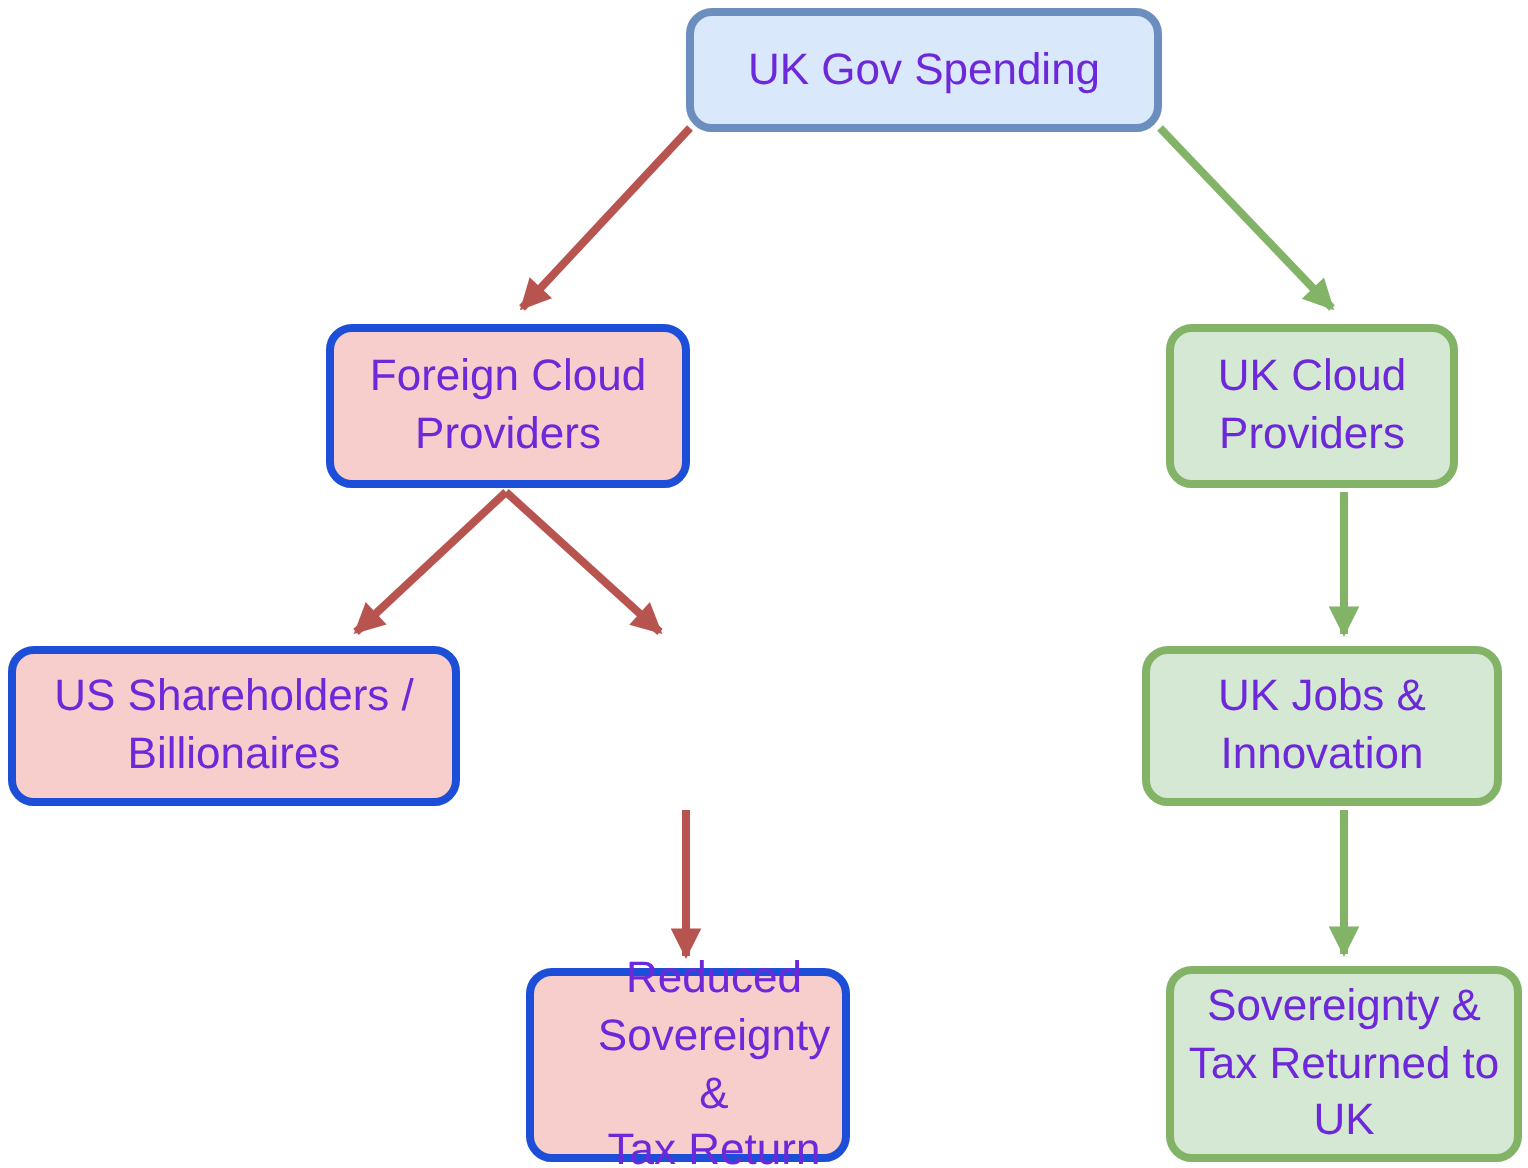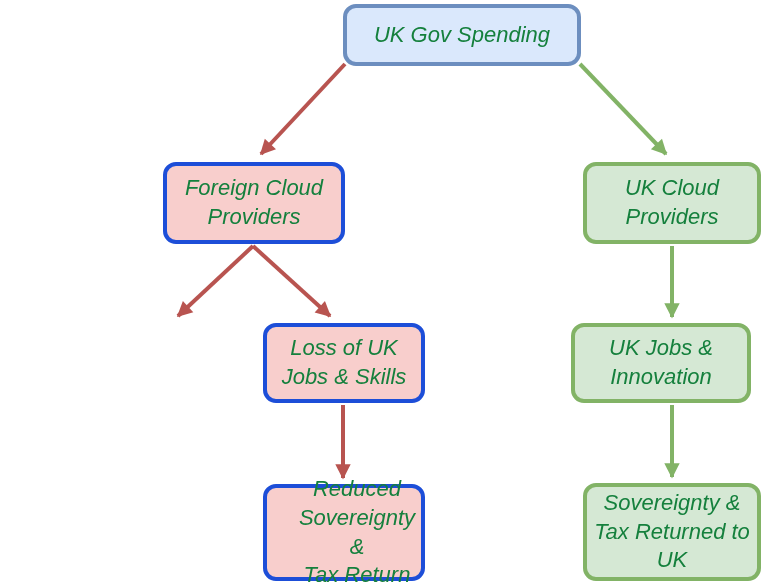--- a/index.html
+++ b/index.html
@@ -27,35 +27,34 @@
   .node {
     position: absolute;
     box-sizing: border-box;
     border-radius: 13px;
     display: flex;
     align-items: center;
     justify-content: center;
     text-align: center;
     font-size: 22px;
     line-height: 1.3;
-    color: #15803d;
+    color: #6d28d9;
     white-space: pre-line;
     padding: 2px 4px;
-    font-style: italic;
   }
   .node-blue  { background: #dae8fc; border: 4px solid #6c8ebf; }
   .node-red   { background: #f8cecc; border: 4px solid #1d4ed8; }
   .node-green { background: #d5e8d4; border: 4px solid #82b366; }
 
   .n-gov        { left: 343px; top: 4px;   width: 238px; height: 62px; }
   .n-foreign    { left: 163px; top: 162px; width: 182px; height: 82px; }
   .n-sharehold  { left: 4px;   top: 323px; width: 226px; height: 80px; }
   .n-lossjobs   { left: 263px; top: 323px; width: 162px; height: 80px; }
   .n-reduced    { left: 263px; top: 484px; width: 162px; height: 97px; padding-left: 30px; }
-  .n-ukcloud    { left: 583px; top: 162px; width: 178px; height: 82px; }
+  .n-ukcloud    { left: 583px; top: 162px; width: 146px; height: 82px; }
   .n-ukjobs     { left: 571px; top: 323px; width: 180px; height: 80px; }
   .n-sovereign  { left: 583px; top: 483px; width: 178px; height: 98px; }
 </style>
 </head>
 <body>
 
 <div class="canvas">
 
   <svg class="edges-layer" width="764" height="584" viewBox="0 0 764 584" xmlns="http://www.w3.org/2000/svg">
     <defs>
@@ -73,23 +72,23 @@
     <line class="edge-red" x1="343" y1="405" x2="343" y2="478" marker-end="url(#arrow-red)"></line>
     <line class="edge-green" x1="672" y1="246" x2="672" y2="317" marker-end="url(#arrow-green)"></line>
     <line class="edge-green" x1="672" y1="405" x2="672" y2="477" marker-end="url(#arrow-green)"></line>
   </svg>
 
   <div class="node node-blue n-gov">UK Gov Spending</div>
 
   <div class="node node-red n-foreign">Foreign Cloud
 Providers</div>
 
+  <div class="node node-red n-sharehold">US Shareholders /
+Billionaires</div>
 
-  <div class="node node-red n-lossjobs">Loss of UK
-Jobs &amp; Skills</div>
 
   <div class="node node-red n-reduced">Reduced
 Sovereignty &amp;
 Tax Return</div>
 
   <div class="node node-green n-ukcloud">UK Cloud
 Providers</div>
 
   <div class="node node-green n-ukjobs">UK Jobs &amp;
 Innovation</div>

